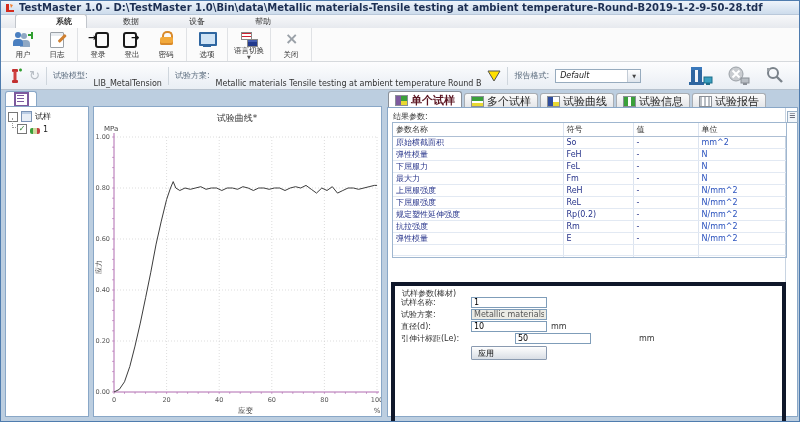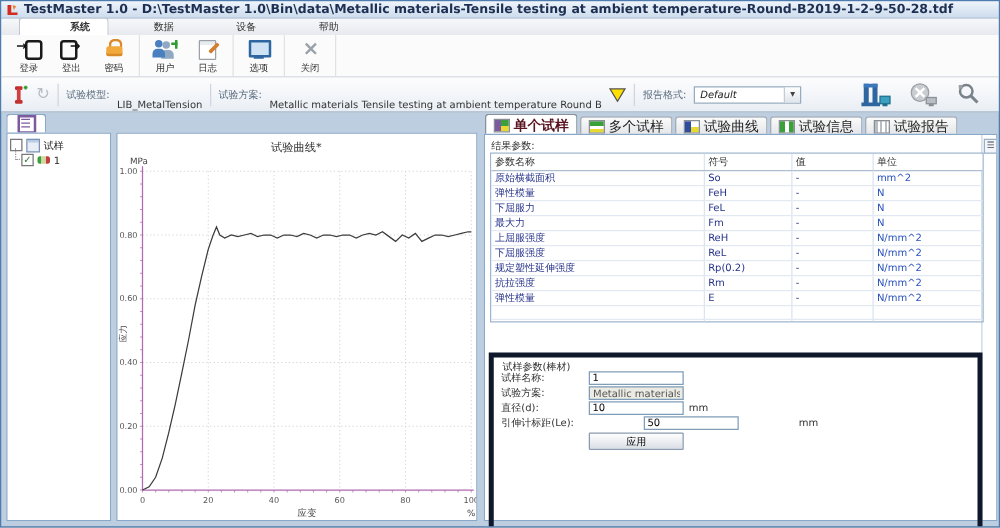--- a/index.html
+++ b/index.html
@@ -46,21 +46,21 @@
   .tb-value{color:#333;white-space:nowrap;margin-top:16px;}
   .tb-select{width:86px;height:14px;border:1px solid #97abbe;background:#fff;display:flex;align-items:center;justify-content:space-between;padding-left:4px;box-sizing:border-box;font-style:italic;}
   .tb-select .arr{width:12px;height:12px;background:linear-gradient(#fefefe,#dfe5ec);border-left:1px solid #c3ccd6;font-size:5px;display:flex;align-items:center;justify-content:center;color:#444;}
   .tb-right{margin-left:auto;display:flex;align-items:center;gap:14px;padding-right:6px;}
 
   
   .tree-tab{position:absolute;left:4px;top:90px;width:30px;height:15px;background:#fff;border:1px solid #89a7c7;border-bottom:none;border-radius:3px 3px 0 0;display:flex;align-items:center;justify-content:center;}
   .list-ic{width:11px;height:11px;border:2px solid #7d5a9e;background:#fff;position:relative;}
   .list-ic::before{content:"";position:absolute;left:1px;top:1px;width:7px;height:1px;background:#7d5a9e;box-shadow:0 3px 0 #7d5a9e,0 6px 0 #7d5a9e;}
   .tree-panel{position:absolute;left:4px;top:105px;width:84px;height:311px;background:#fff;border:1px solid #89a7c7;box-sizing:border-box;padding:3px 2px;}
-  .tree-row{display:flex;align-items:center;gap:3px;height:12px;}
+  .tree-row{display:flex;align-items:flex-end;gap:3px;height:12px;}
   .tree-row.child{padding-left:9px;position:relative;}
   .tree-row.child::before{content:"";position:absolute;left:4px;top:-4px;width:5px;height:9px;border-left:1px dotted #999;border-bottom:1px dotted #999;}
   .cb{width:8px;height:8px;border:1px solid #777;background:#fff;font-size:8px;line-height:7px;text-align:center;color:#2f7d2f;}
   .node-ic-root{width:9px;height:9px;background:#e8eef6;border:1px solid #7a93b5;box-shadow:inset 0 2px 0 #b9cce4;}
   .node-ic-spec{width:10px;height:6px;background:linear-gradient(90deg,#3aa03a 0 3px,#cfd6a0 3px 7px,#c24040 7px 10px);border-radius:2px;}
 
   
   .chart-panel{position:absolute;left:92px;top:105px;width:289px;height:311px;background:#fff;border:1px solid #89a7c7;box-sizing:border-box;}
 
   
@@ -85,21 +85,21 @@
   table.results td.unit{color:#2a52be;}
   .params-box{position:absolute;left:3px;top:150px;width:395px;height:164px;border:4px solid #0f172a;box-sizing:border-box;margin-top:24px;}
   .params-title{position:absolute;left:5px;top:2px;color:#333;background:#fff;padding:0 2px;}
   .param-row{position:absolute;left:6px;display:flex;align-items:center;}
   .param-label{width:70px;color:#333;}
   .param-input{height:11px;border:1px solid #7f9db9;font-size:8px;font-family:"DejaVu Sans",sans-serif;padding:0 2px;box-sizing:border-box;}
   .param-input.wide{width:76px;}
   .param-input.narrow{width:76px;}
   .param-input:disabled{background:#ebebe4;color:#555;}
   .param-unit{margin-left:4px;color:#333;}
-  .apply-btn{position:absolute;left:76px;top:60px;width:76px;height:14px;border:1px solid #8a9ab0;background:linear-gradient(#fefefe,#d9dee5);font-size:8px;font-family:"DejaVu Sans",sans-serif;text-align:center;line-height:12px;border-radius:1px;}
+  .apply-btn{position:absolute;left:76px;top:60px;width:76px;height:14px;border:1px solid #8a9ab0;background:linear-gradient(#fefefe,#d9dee5);font-size:8px;font-family:"DejaVu Sans",sans-serif;text-align:left;line-height:12px;border-radius:1px;}
 
   .icon-svg{display:block;}
 </style>
 </head>
 <body>
 
 <div class="window">
 
   <div class="titlebar">
     <svg class="icon-svg" width="10" height="10" viewBox="0 0 10 10">
@@ -112,46 +112,53 @@
   <div class="menubar" id="menu-bar">
       <div class="menu-tab active">系统</div>
       <div class="menu-tab">数据</div>
       <div class="menu-tab">设备</div>
       <div class="menu-tab">帮助</div>
     </div>
 
   <div class="ribbon" id="ribbon">
       <div class="ribbon-group">
         <div class="ribbon-btn">
+          <span class="ic ic-user"></span>
+          <span class="rb-label">用户</span>
+        </div>
+        <div class="ribbon-btn">
+          <span class="ic ic-log"></span>
+          <span class="rb-label">日志</span>
+        </div>
+      </div>
+      <div class="ribbon-group">
+        <div class="ribbon-btn">
           <span class="ic ic-login"></span>
           <span class="rb-label">登录</span>
         </div>
         <div class="ribbon-btn">
           <span class="ic ic-logout"></span>
           <span class="rb-label">登出</span>
         </div>
         <div class="ribbon-btn">
           <span class="ic ic-password"></span>
           <span class="rb-label">密码</span>
         </div>
       </div>
       <div class="ribbon-group">
         <div class="ribbon-btn">
-          <span class="ic ic-user"></span>
-          <span class="rb-label">用户</span>
-        </div>
-        <div class="ribbon-btn">
-          <span class="ic ic-log"></span>
-          <span class="rb-label">日志</span>
-        </div>
-      </div>
-      <div class="ribbon-group">
-        <div class="ribbon-btn">
           <span class="ic ic-options"></span>
           <span class="rb-label">选项</span>
+        </div>
+      </div>
+      <div class="ribbon-group">
+        <div class="ribbon-btn">
+          <span class="ic ic-language"></span>
+          <span class="rb-label">语言切换</span>
+          <span class="drop-arrow">▼</span>
         </div>
       </div>
       <div class="ribbon-group">
         <div class="ribbon-btn">
           <span class="ic ic-close"></span>
           <span class="rb-label">关闭</span>
         </div>
       </div>
     </div>
 

